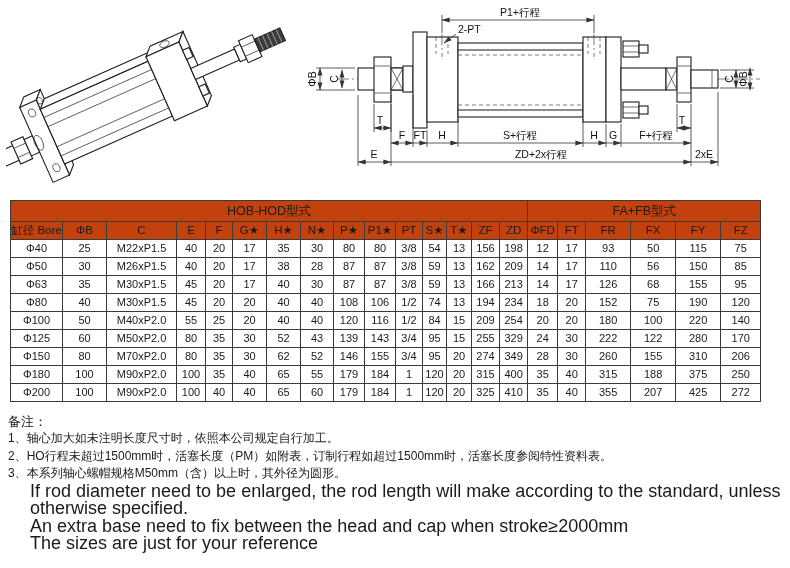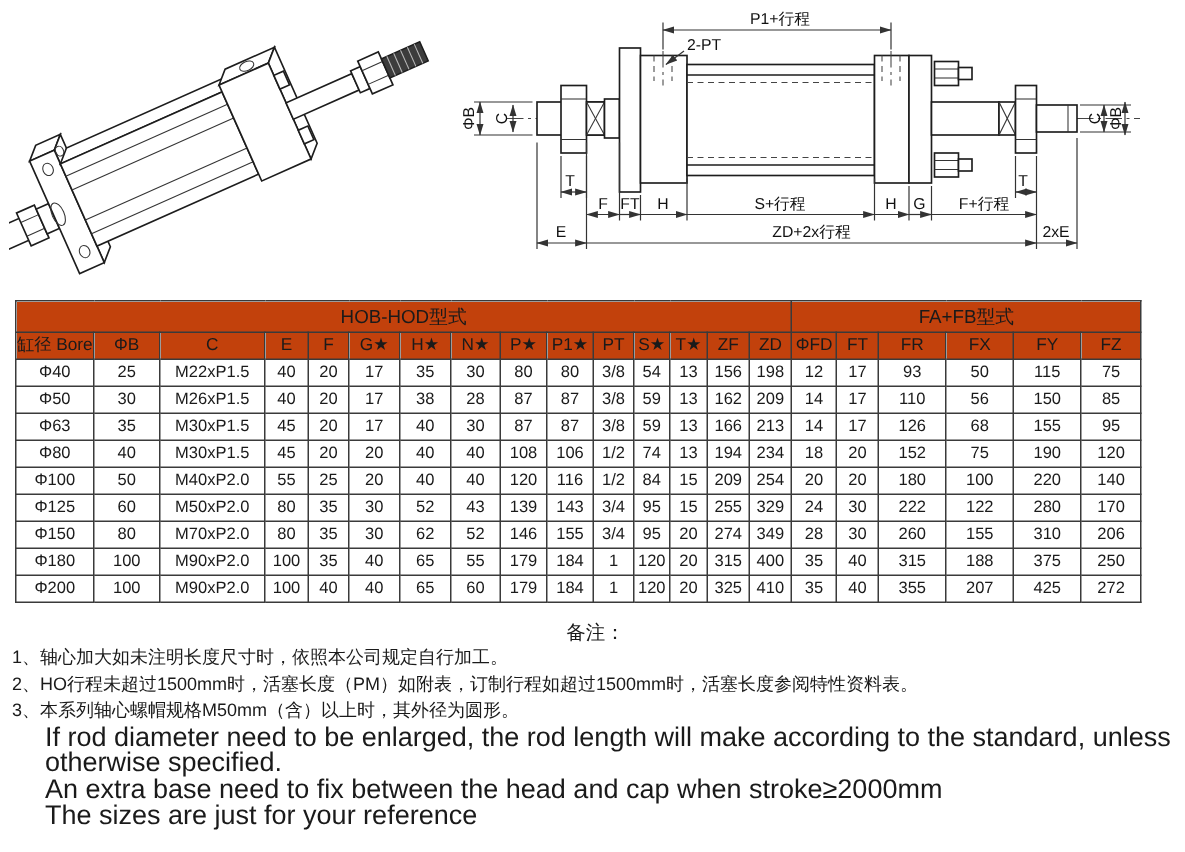--- a/index.html
+++ b/index.html
@@ -18,21 +18,21 @@
   .hid{stroke:#444;fill:none;stroke-width:0.7;stroke-dasharray:4 3;}
   
   #spec-table{position:absolute;left:10px;top:200px;border-collapse:collapse;table-layout:fixed;
               width:750px;font-size:11px;}
   #spec-table th,#spec-table td{border:1px solid #3a3a3a;text-align:center;padding:0;
               height:17px;line-height:17px;overflow:hidden;white-space:nowrap;font-weight:400;}
   #spec-table thead th{background:#c2410c;font-size:11.5px;}
   #spec-table .grp{font-size:12.5px;height:20px;line-height:20px;}
   
   #notes{position:absolute;left:8px;top:413px;width:778px;}
-  .note-title{font-size:13px;line-height:17px;text-align:center;}
+  .note-title{font-size:13px;line-height:17px;}
   .note-cn{font-size:12px;line-height:17.5px;}
   .note-en{font-size:18px;line-height:17.5px;padding-left:22px;}
 </style>
 </head>
 <body>
 
 <div id="page">
 
   <svg id="left-drawing" width="290" height="190" viewBox="0 0 290 190">
     <g transform="translate(30,142) rotate(-24)">

